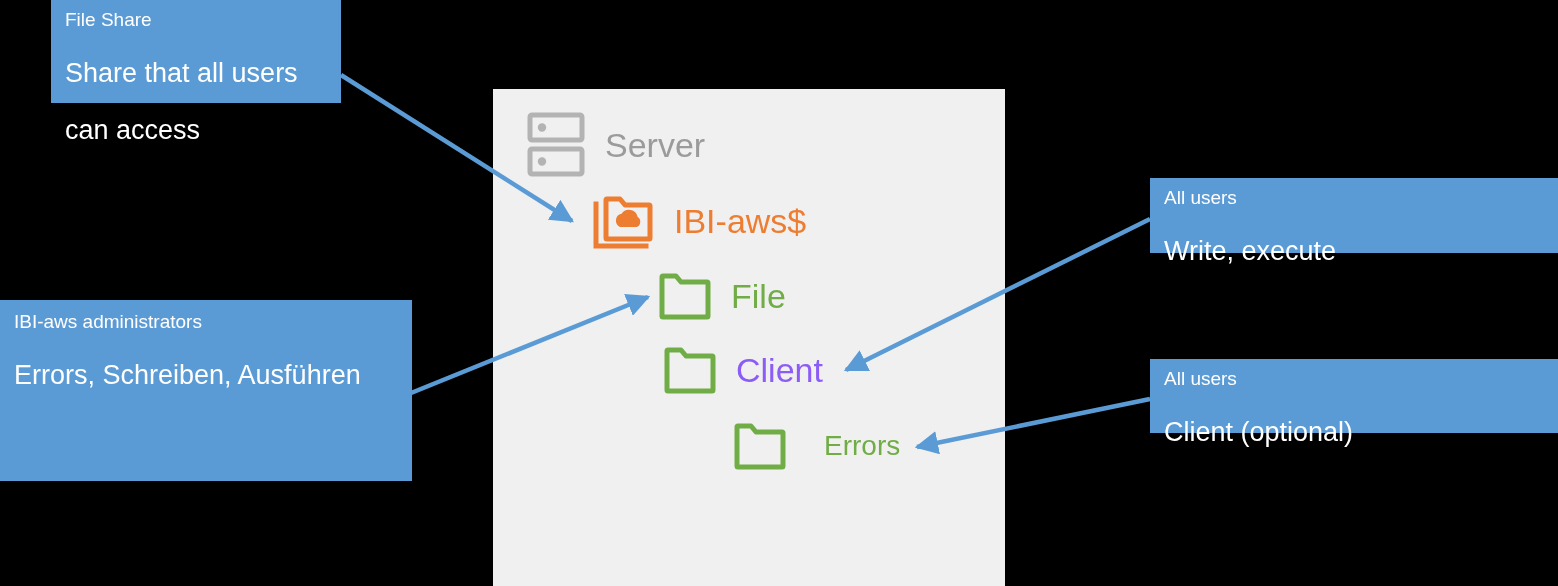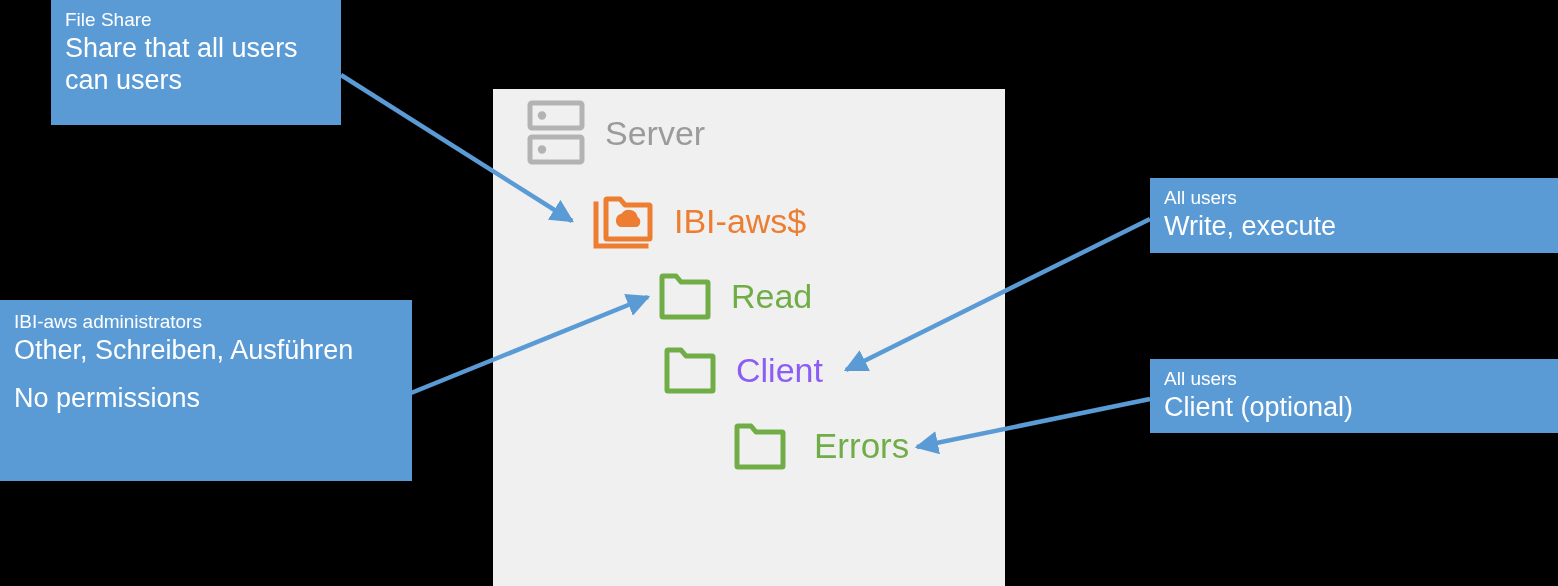--- a/index.html
+++ b/index.html
@@ -6,44 +6,44 @@
   #stage{position:relative;width:1558px;height:586px;background:#000;overflow:hidden;
          font-family:"Liberation Sans",sans-serif;}
 
   
   #panel{position:absolute;left:493px;top:89px;width:512px;height:497px;background:#f0f0f0;}
 
   
   .row{position:absolute;display:flex;align-items:center;}
   .row .label{white-space:nowrap;}
 
-  #row-server{left:527px;top:100px;}
+  #row-server{left:527px;top:112px;}
   #row-server .label{font-size:34px;color:#9b9b9b;margin-left:20px;font-weight:400;}
 
   #row-share{left:592px;top:190px;}
   #row-share .label{font-size:34px;color:#ed7d31;margin-left:18px;}
 
   #row-admin{left:657px;top:270px;}
   #row-admin .label{font-size:34px;color:#70ad47;margin-left:18px;}
 
   #row-client{left:662px;top:344px;}
   #row-client .label{font-size:34px;color:#8b5cf6;margin-left:18px;}
 
   #row-errors{left:732px;top:420px;}
-  #row-errors .label{font-size:35px;color:#70ad47;margin-left:26px;}
+  #row-errors .label{font-size:28px;color:#70ad47;margin-left:36px;}
 
   .icon{display:block;flex:0 0 auto;}
 
   
   .callout{position:absolute;background:#5b9bd5;color:#fff;box-sizing:border-box;}
   .callout .head{font-size:19px;line-height:1.25;}
-  .callout .body{font-size:27px;line-height:1.2;}
+  .callout .body{font-size:27px;line-height:1.2;margin-top:25px;}
   .callout .gap{height:16px;}
 
-  #callout-share{left:51px;top:0px;width:290px;height:125px;padding:8px 14px 0 14px;}
+  #callout-share{left:51px;top:0px;width:290px;height:103px;padding:8px 14px 0 14px;}
   #callout-admin{left:0px;top:300px;width:412px;height:181px;padding:10px 14px 0 14px;}
   #callout-read{left:1150px;top:178px;width:408px;height:75px;padding:8px 14px 0 14px;}
   #callout-write{left:1150px;top:359px;width:408px;height:74px;padding:8px 14px 0 14px;}
 
   #arrows{position:absolute;left:0;top:0;width:1558px;height:586px;pointer-events:none;}
 </style>
 </head>
 <body>
 
 <div id="stage">
@@ -78,48 +78,47 @@
       <path d="M14 48 V10 a1 1 0 0 1 1-1 H28 l5 6 H57 a1 1 0 0 1 1 1 V48 a1 1 0 0 1 -1 1 H15 a1 1 0 0 1 -1 -1 z" fill="none" stroke="#ed7d31" stroke-width="5" stroke-linejoin="round"></path>
       <path d="M28 37 a7 7 0 0 1 1.5 -13.2 a9 9 0 0 1 16.2 3.2 a5.6 5.6 0 0 1 -1.2 10 z" fill="#ed7d31"></path>
     </svg>
     <span class="label">IBI-aws$</span>
   </div>
 
   <div class="row" id="row-admin">
     <svg class="icon" width="56" height="52" viewBox="0 0 56 52">
       <path d="M5 46 V7 a1 1 0 0 1 1-1 H19 l5 6 H50 a1 1 0 0 1 1 1 V46 a1 1 0 0 1 -1 1 H6 a1 1 0 0 1 -1 -1 z" fill="none" stroke="#70ad47" stroke-width="5" stroke-linejoin="round"></path>
     </svg>
-    <span class="label">Read</span>
+    <span class="label">File</span>
   </div>
 
   <div class="row" id="row-client">
     <svg class="icon" width="56" height="52" viewBox="0 0 56 52">
       <path d="M5 46 V7 a1 1 0 0 1 1-1 H19 l5 6 H50 a1 1 0 0 1 1 1 V46 a1 1 0 0 1 -1 1 H6 a1 1 0 0 1 -1 -1 z" fill="none" stroke="#70ad47" stroke-width="5" stroke-linejoin="round"></path>
     </svg>
     <span class="label">Client</span>
   </div>
 
   <div class="row" id="row-errors">
     <svg class="icon" width="56" height="52" viewBox="0 0 56 52">
       <path d="M5 46 V7 a1 1 0 0 1 1-1 H19 l5 6 H50 a1 1 0 0 1 1 1 V46 a1 1 0 0 1 -1 1 H6 a1 1 0 0 1 -1 -1 z" fill="none" stroke="#70ad47" stroke-width="5" stroke-linejoin="round"></path>
     </svg>
     <span class="label">Errors</span>
   </div>
 
   <div class="callout" id="callout-share">
     <div class="head">File Share</div>
     <div class="body">Share that all users</div>
-    <div class="body">can users</div>
+    <div class="body">can access</div>
   </div>
 
   <div class="callout" id="callout-admin">
     <div class="head">IBI-aws administrators</div>
-    <div class="body">Other, Schreiben, Ausführen</div>
+    <div class="body">Errors, Schreiben, Ausführen</div>
     <div class="gap"></div>
-    <div class="body">No permissions</div>
   </div>
 
   <div class="callout" id="callout-read">
     <div class="head">All users</div>
     <div class="body">Write, execute</div>
   </div>
 
   <div class="callout" id="callout-write">
     <div class="head">All users</div>
     <div class="body">Client (optional)</div>

